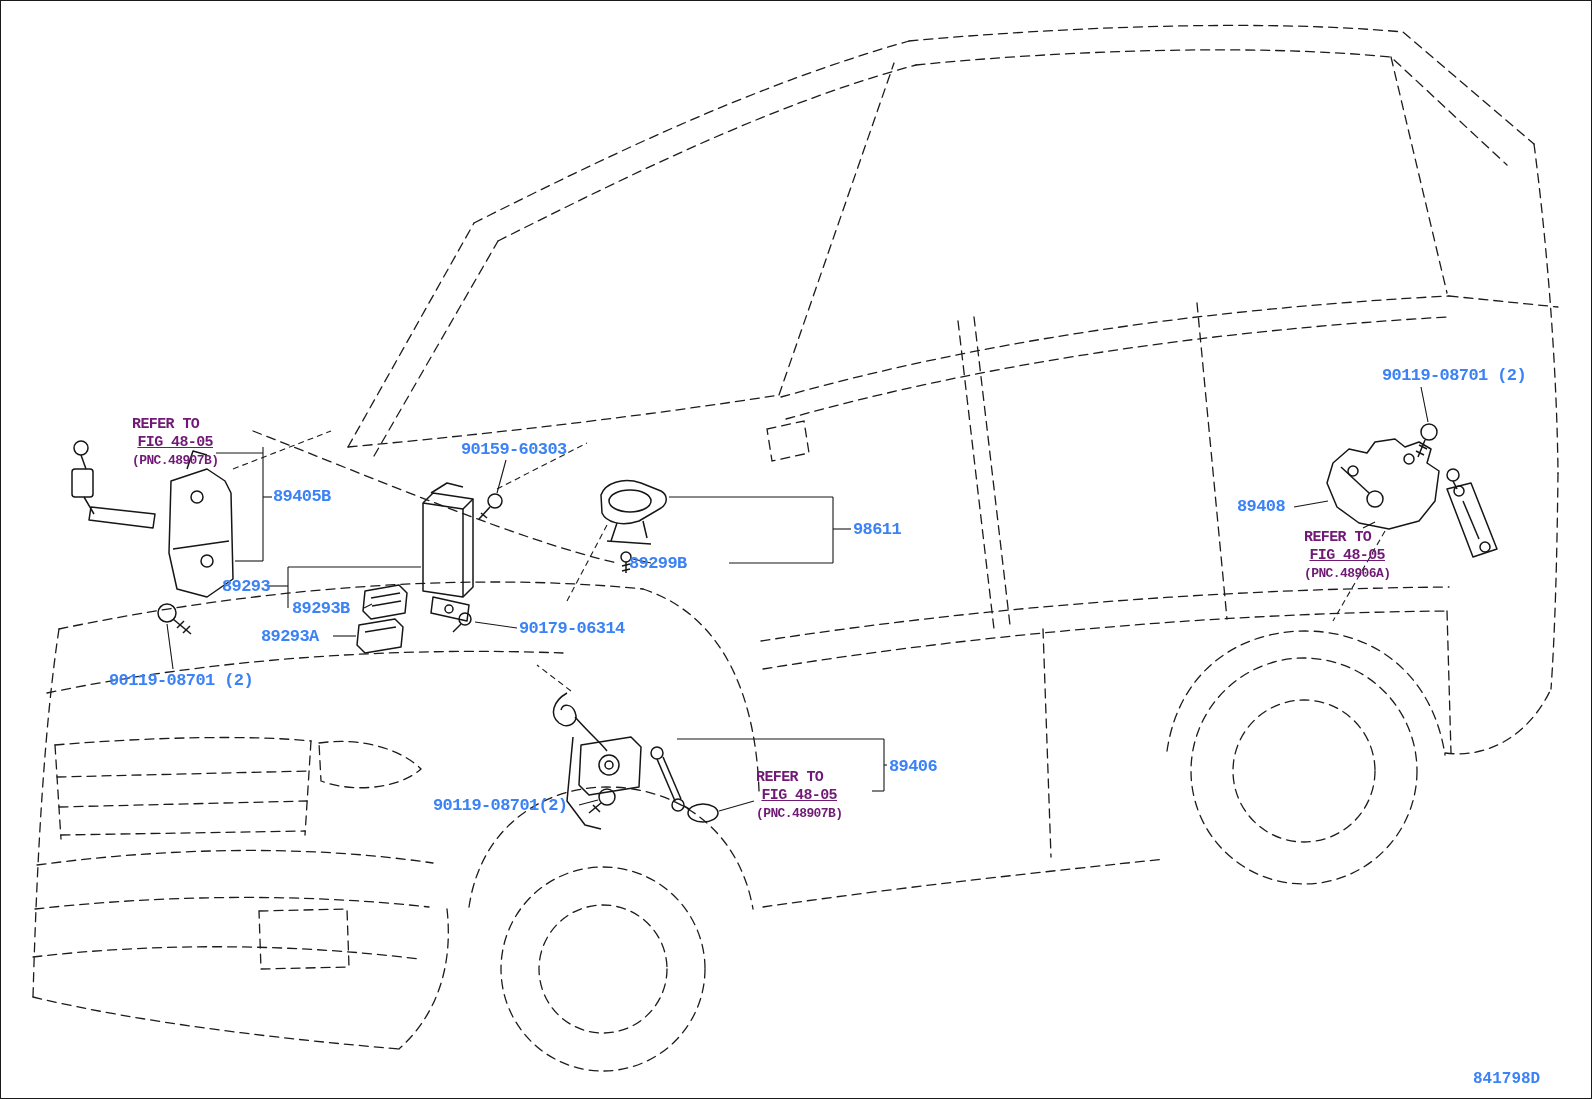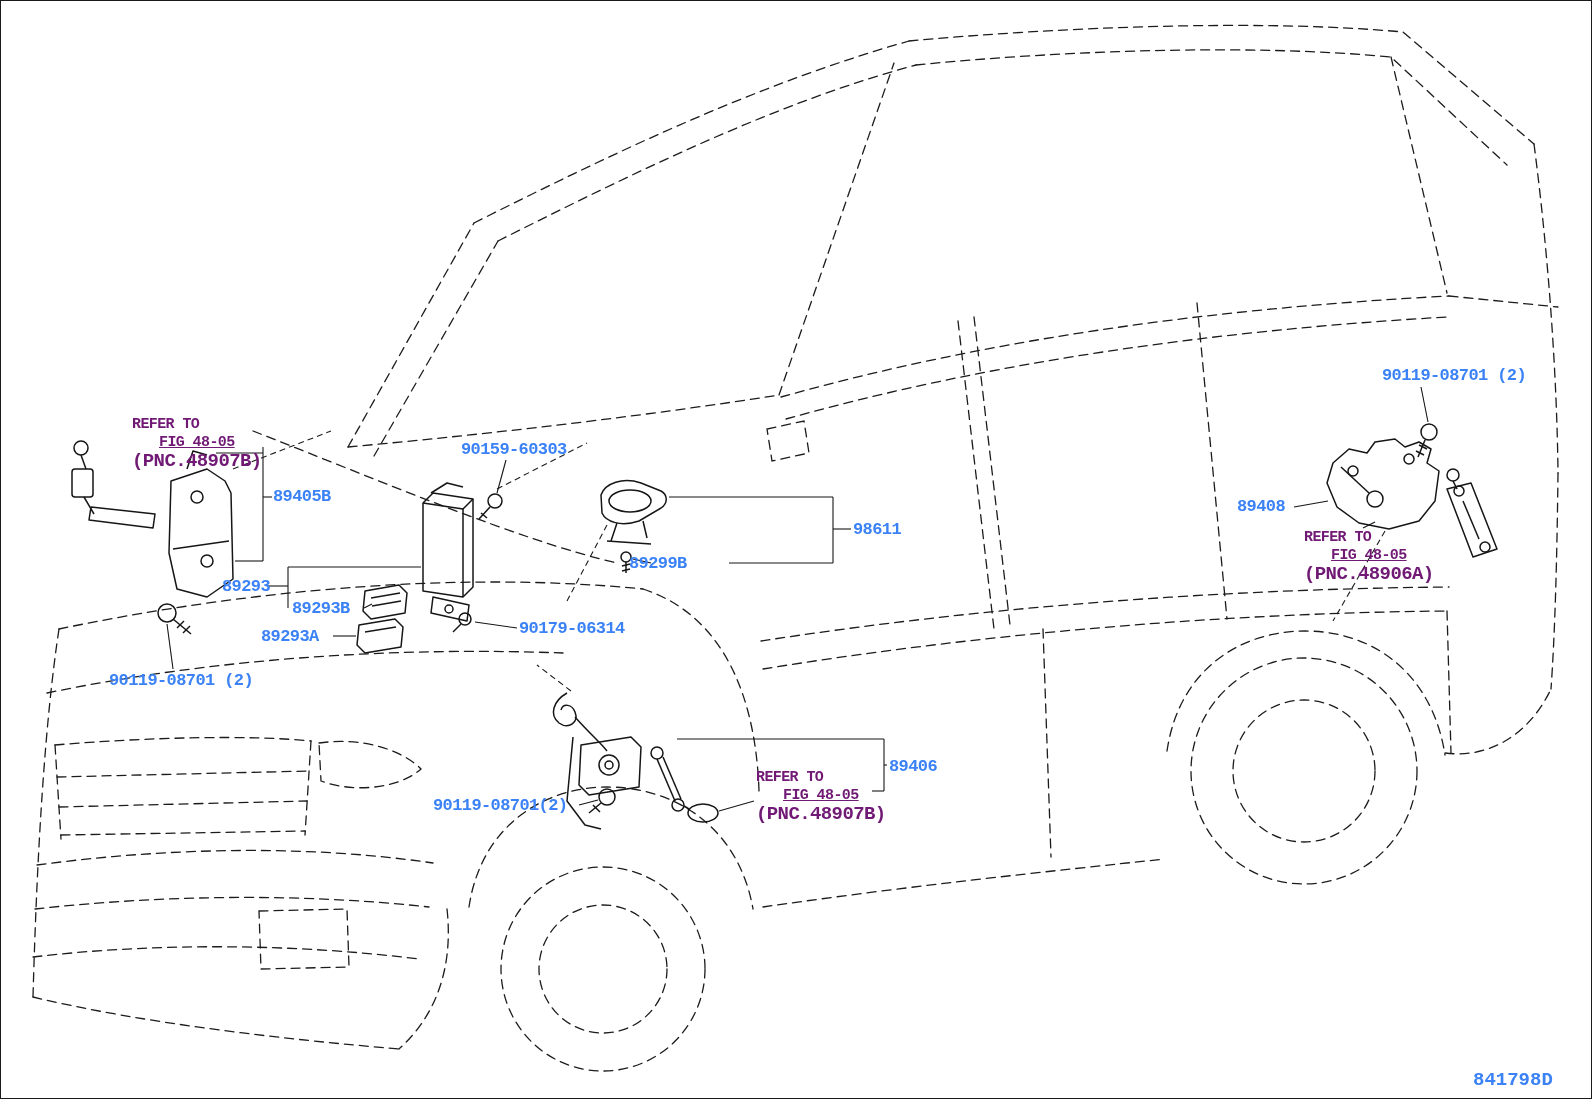--- a/index.html
+++ b/index.html
@@ -12,22 +12,22 @@
   .part-label{
     position:absolute;font-weight:700;font-size:17px;line-height:1;
     letter-spacing:-0.6px;color:#3b82f6;white-space:nowrap;
   }
   .refer-note{
     position:absolute;font-weight:700;font-size:15px;line-height:18px;
     letter-spacing:-0.6px;color:#701a75;white-space:nowrap;
   }
   .refer-note .rl{display:block;}
   .refer-note .fig{text-decoration:underline;text-align:center;}
-  .refer-note .pnc{font-size:19px;}
-  .code-label{font-size:19px;letter-spacing:0;}
+  .refer-note .pnc{font-size:13px;}
+  .code-label{font-size:16px;letter-spacing:0;}
 </style>
 </head>
 <body>
 
 <div class="stage">
 
   <svg width="1592" height="1099" viewBox="0 0 1592 1099">
 
     <g fill="none" stroke="#1c1c1c" stroke-width="1.3" stroke-dasharray="9 6" stroke-linecap="round">
       <path d="M347,446 L473,222"></path>

